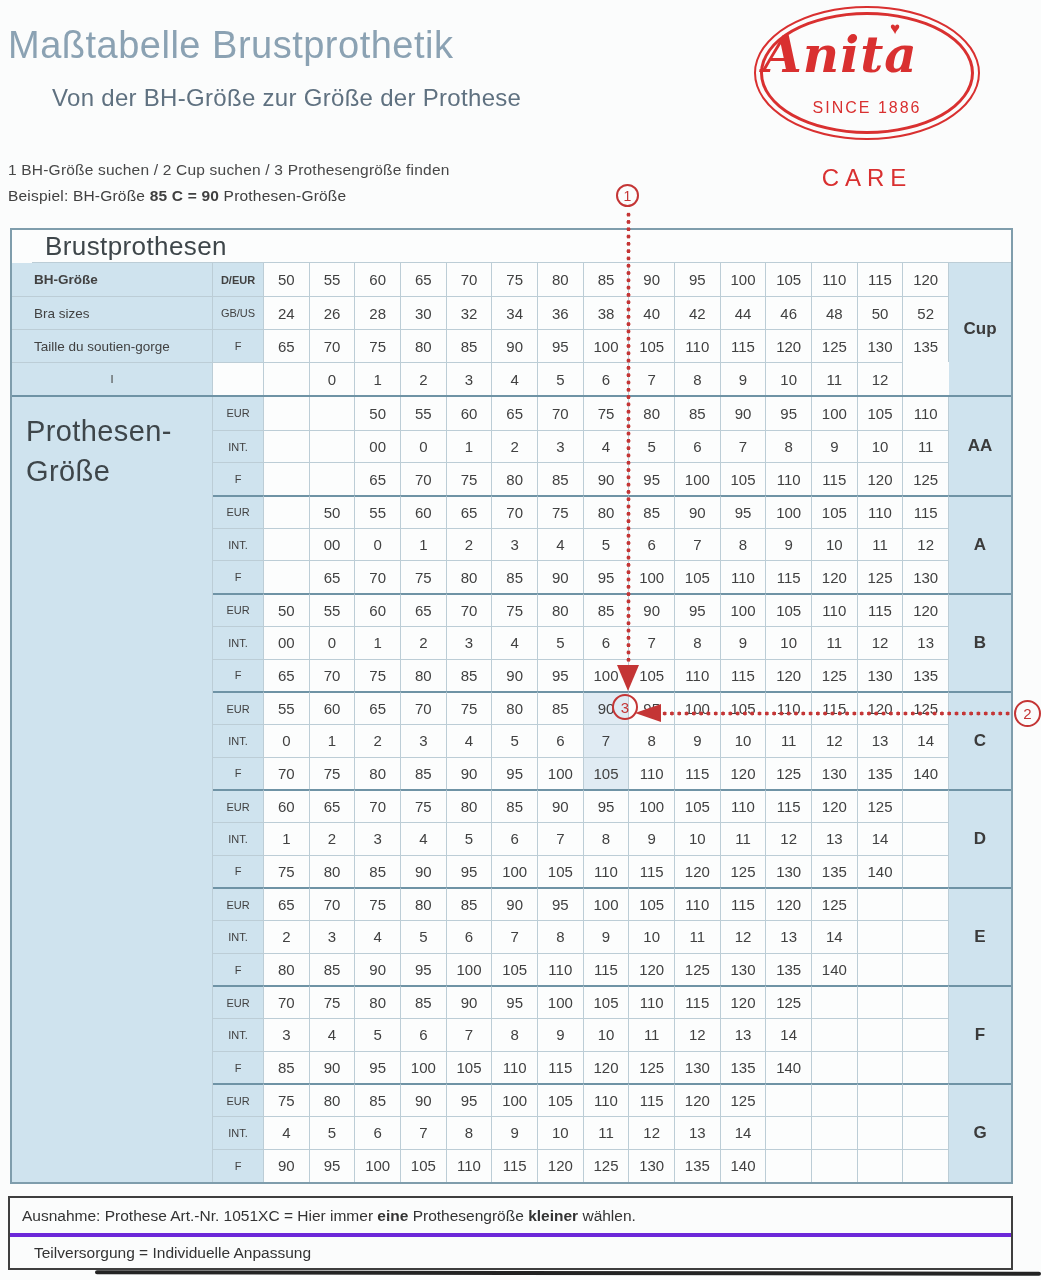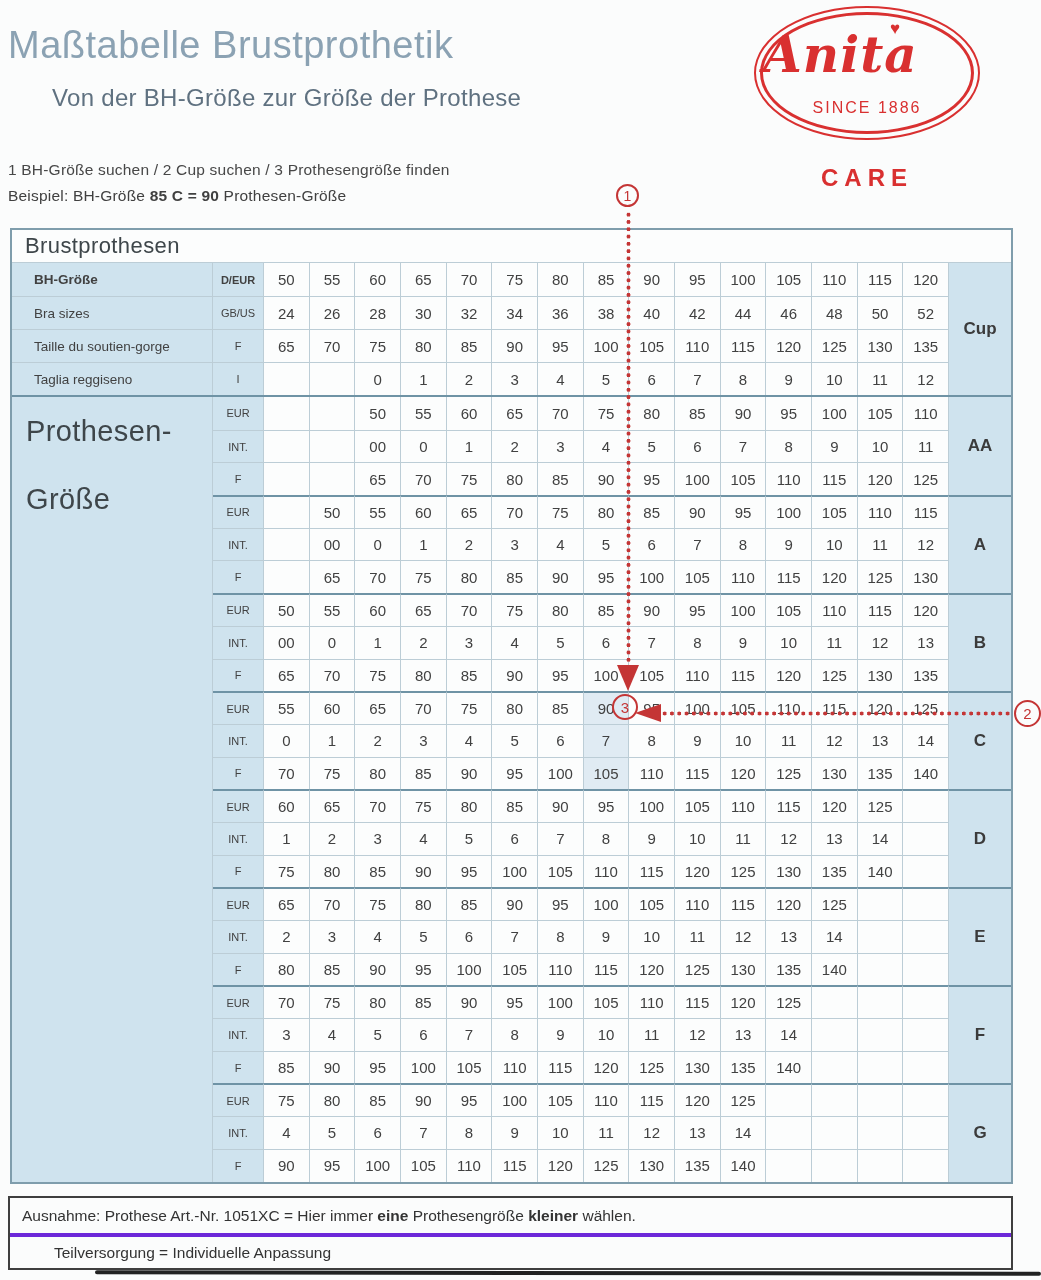--- a/index.html
+++ b/index.html
@@ -19,41 +19,41 @@
 
   
   .logo{position:absolute;left:752px;top:6px;width:230px;}
   .oval-outer{position:relative;width:222px;height:130px;border:2px solid #d93030;border-radius:50%;margin:0 auto;}
   .oval-inner{position:absolute;inset:4px;border:3px solid #d93030;border-radius:50%;}
   .brand{position:absolute;width:100%;top:10px;
     font-family:"DejaVu Serif", serif;font-style:italic;font-weight:bold;
     font-size:50px;color:#d93030;letter-spacing:1px;}
   .heart{position:absolute;left:127px;top:4px;color:#d93030;font-size:17px;}
   .since{position:absolute;width:100%;text-align:center;top:84px;font-size:16px;letter-spacing:2px;color:#d93030;}
-  .care{margin-top:24px;text-align:center;font-size:24px;letter-spacing:6px;color:#d93030;font-weight:bold;}
+  .care{margin-top:24px;text-align:center;font-size:24px;letter-spacing:6px;color:#d93030;font-weight:normal;}
 
   
   .size-table{position:absolute;left:10px;top:228px;width:1003px;box-sizing:border-box;
     border:2px solid #7f9dac;background:#fcfdfd;}
   .title-row{height:32px;display:flex;align-items:center;padding-left:13px;
-    font-size:22px;color:#3e464a;letter-spacing:.4px;border-bottom:1px solid #bccdd6;background:#fcfdfd;}
+    font-size:26px;color:#3e464a;letter-spacing:.4px;border-bottom:1px solid #bccdd6;background:#fcfdfd;margin-left:20px;}
   .tgrid{display:grid;grid-template-columns:201px 51px repeat(15,1fr) 62px;}
   #header-grid{grid-auto-rows:33px;border-bottom:2px solid #6f93a5;}
   #blocks-grid{grid-auto-rows:32.7px;}
   .cell{display:flex;align-items:center;justify-content:center;font-size:15px;color:#414141;
     border-top:1px solid #bccdd6;border-right:1px solid #bccdd6;background:#fcfdfd;overflow:hidden;box-sizing:border-box;}
   .r0{border-top:none;}
   .bt{border-top:2px solid #6f93a5;}
   .blue{background:#cfe3ee;}
   .hl{background:#e0ebf3;}
   .label-cell{justify-content:flex-start;padding-left:22px;font-size:13.5px;}
   .unit-cell{font-size:11px;}
   .cup-cell{border-right:none;font-weight:bold;font-size:17px;color:#3b3b3b;}
   .plabel{flex-direction:column;align-items:flex-start;justify-content:flex-start;
-    padding:14px 0 0 14px;font-size:29px;color:#3e464a;line-height:1.38;letter-spacing:.4px;gap:28px;}
+    padding:14px 0 0 14px;font-size:29px;color:#3e464a;line-height:1.38;letter-spacing:.4px;}
 
   
   .marker{position:absolute;border:2px solid #c43535;color:#c43535;border-radius:50%;
     display:flex;align-items:center;justify-content:center;font-size:14px;box-sizing:border-box;z-index:5;}
   #marker1{left:616px;top:184px;width:23px;height:23px;}
   #marker2{left:1014px;top:700px;width:27px;height:27px;font-size:15px;}
   #marker3{left:612px;top:694px;width:26px;height:26px;font-size:15px;}
   .vdots{position:absolute;left:626px;top:211px;width:5px;height:456px;z-index:4;
     background-image:radial-gradient(circle,#c43535 1.8px,rgba(196,53,53,0) 2.2px);
     background-size:5px 7.3px;background-repeat:repeat-y;background-position:center top;}
@@ -63,21 +63,21 @@
   .arrow-down{position:absolute;left:617px;top:665px;width:0;height:0;z-index:5;
     border-left:11px solid transparent;border-right:11px solid transparent;border-top:26px solid #c43535;}
   .arrow-left{position:absolute;left:635px;top:704px;width:0;height:0;z-index:5;
     border-top:9px solid transparent;border-bottom:9px solid transparent;border-right:26px solid #c43535;}
 
   
   .footer-box{position:absolute;left:8px;top:1196px;width:1005px;box-sizing:border-box;
     border:2px solid #3f3f3f;background:#fbfcfc;}
   .footer-row1{height:35px;line-height:35px;padding-left:12px;font-size:15.5px;color:#333;
     border-bottom:4px solid #6d28d9;}
-  .footer-row2{height:31px;line-height:31px;padding-left:44px;font-size:15.5px;color:#333;}
+  .footer-row2{height:31px;line-height:31px;padding-left:24px;font-size:15.5px;color:#333;}
 
   .scan-line{position:absolute;left:95px;top:1271px;width:946px;height:4px;background:#222;border-radius:2px;transform:rotate(.08deg);}
 </style>
 </head>
 <body>
 
 <div class="doc-title">Maßtabelle Brustprothetik</div>
 <div class="doc-subtitle">Von der BH-Größe zur Größe der Prothese</div>
 <div class="steps-line">1  BH-Größe suchen  /  2  Cup suchen   /   3  Prothesengröße finden</div>
 <div class="example-line" id="example-line"><span>Beispiel:    BH-Größe  </span><span class="b">85 C</span><span class="b">  =  </span><span class="b">90</span><span>  Prothesen-Größe</span></div>
@@ -140,21 +140,20 @@
       <div class="cell data-cell">90</div>
       <div class="cell data-cell">95</div>
       <div class="cell data-cell">100</div>
       <div class="cell data-cell">105</div>
       <div class="cell data-cell">110</div>
       <div class="cell data-cell">115</div>
       <div class="cell data-cell">120</div>
       <div class="cell data-cell">125</div>
       <div class="cell data-cell">130</div>
       <div class="cell data-cell">135</div>
-      <div class="cell blue label-cell">Taglia reggiseno</div>
       <div class="cell blue unit-cell">I</div>
       <div class="cell data-cell"></div>
       <div class="cell data-cell"></div>
       <div class="cell data-cell">0</div>
       <div class="cell data-cell">1</div>
       <div class="cell data-cell">2</div>
       <div class="cell data-cell">3</div>
       <div class="cell data-cell">4</div>
       <div class="cell data-cell">5</div>
       <div class="cell data-cell">6</div>

